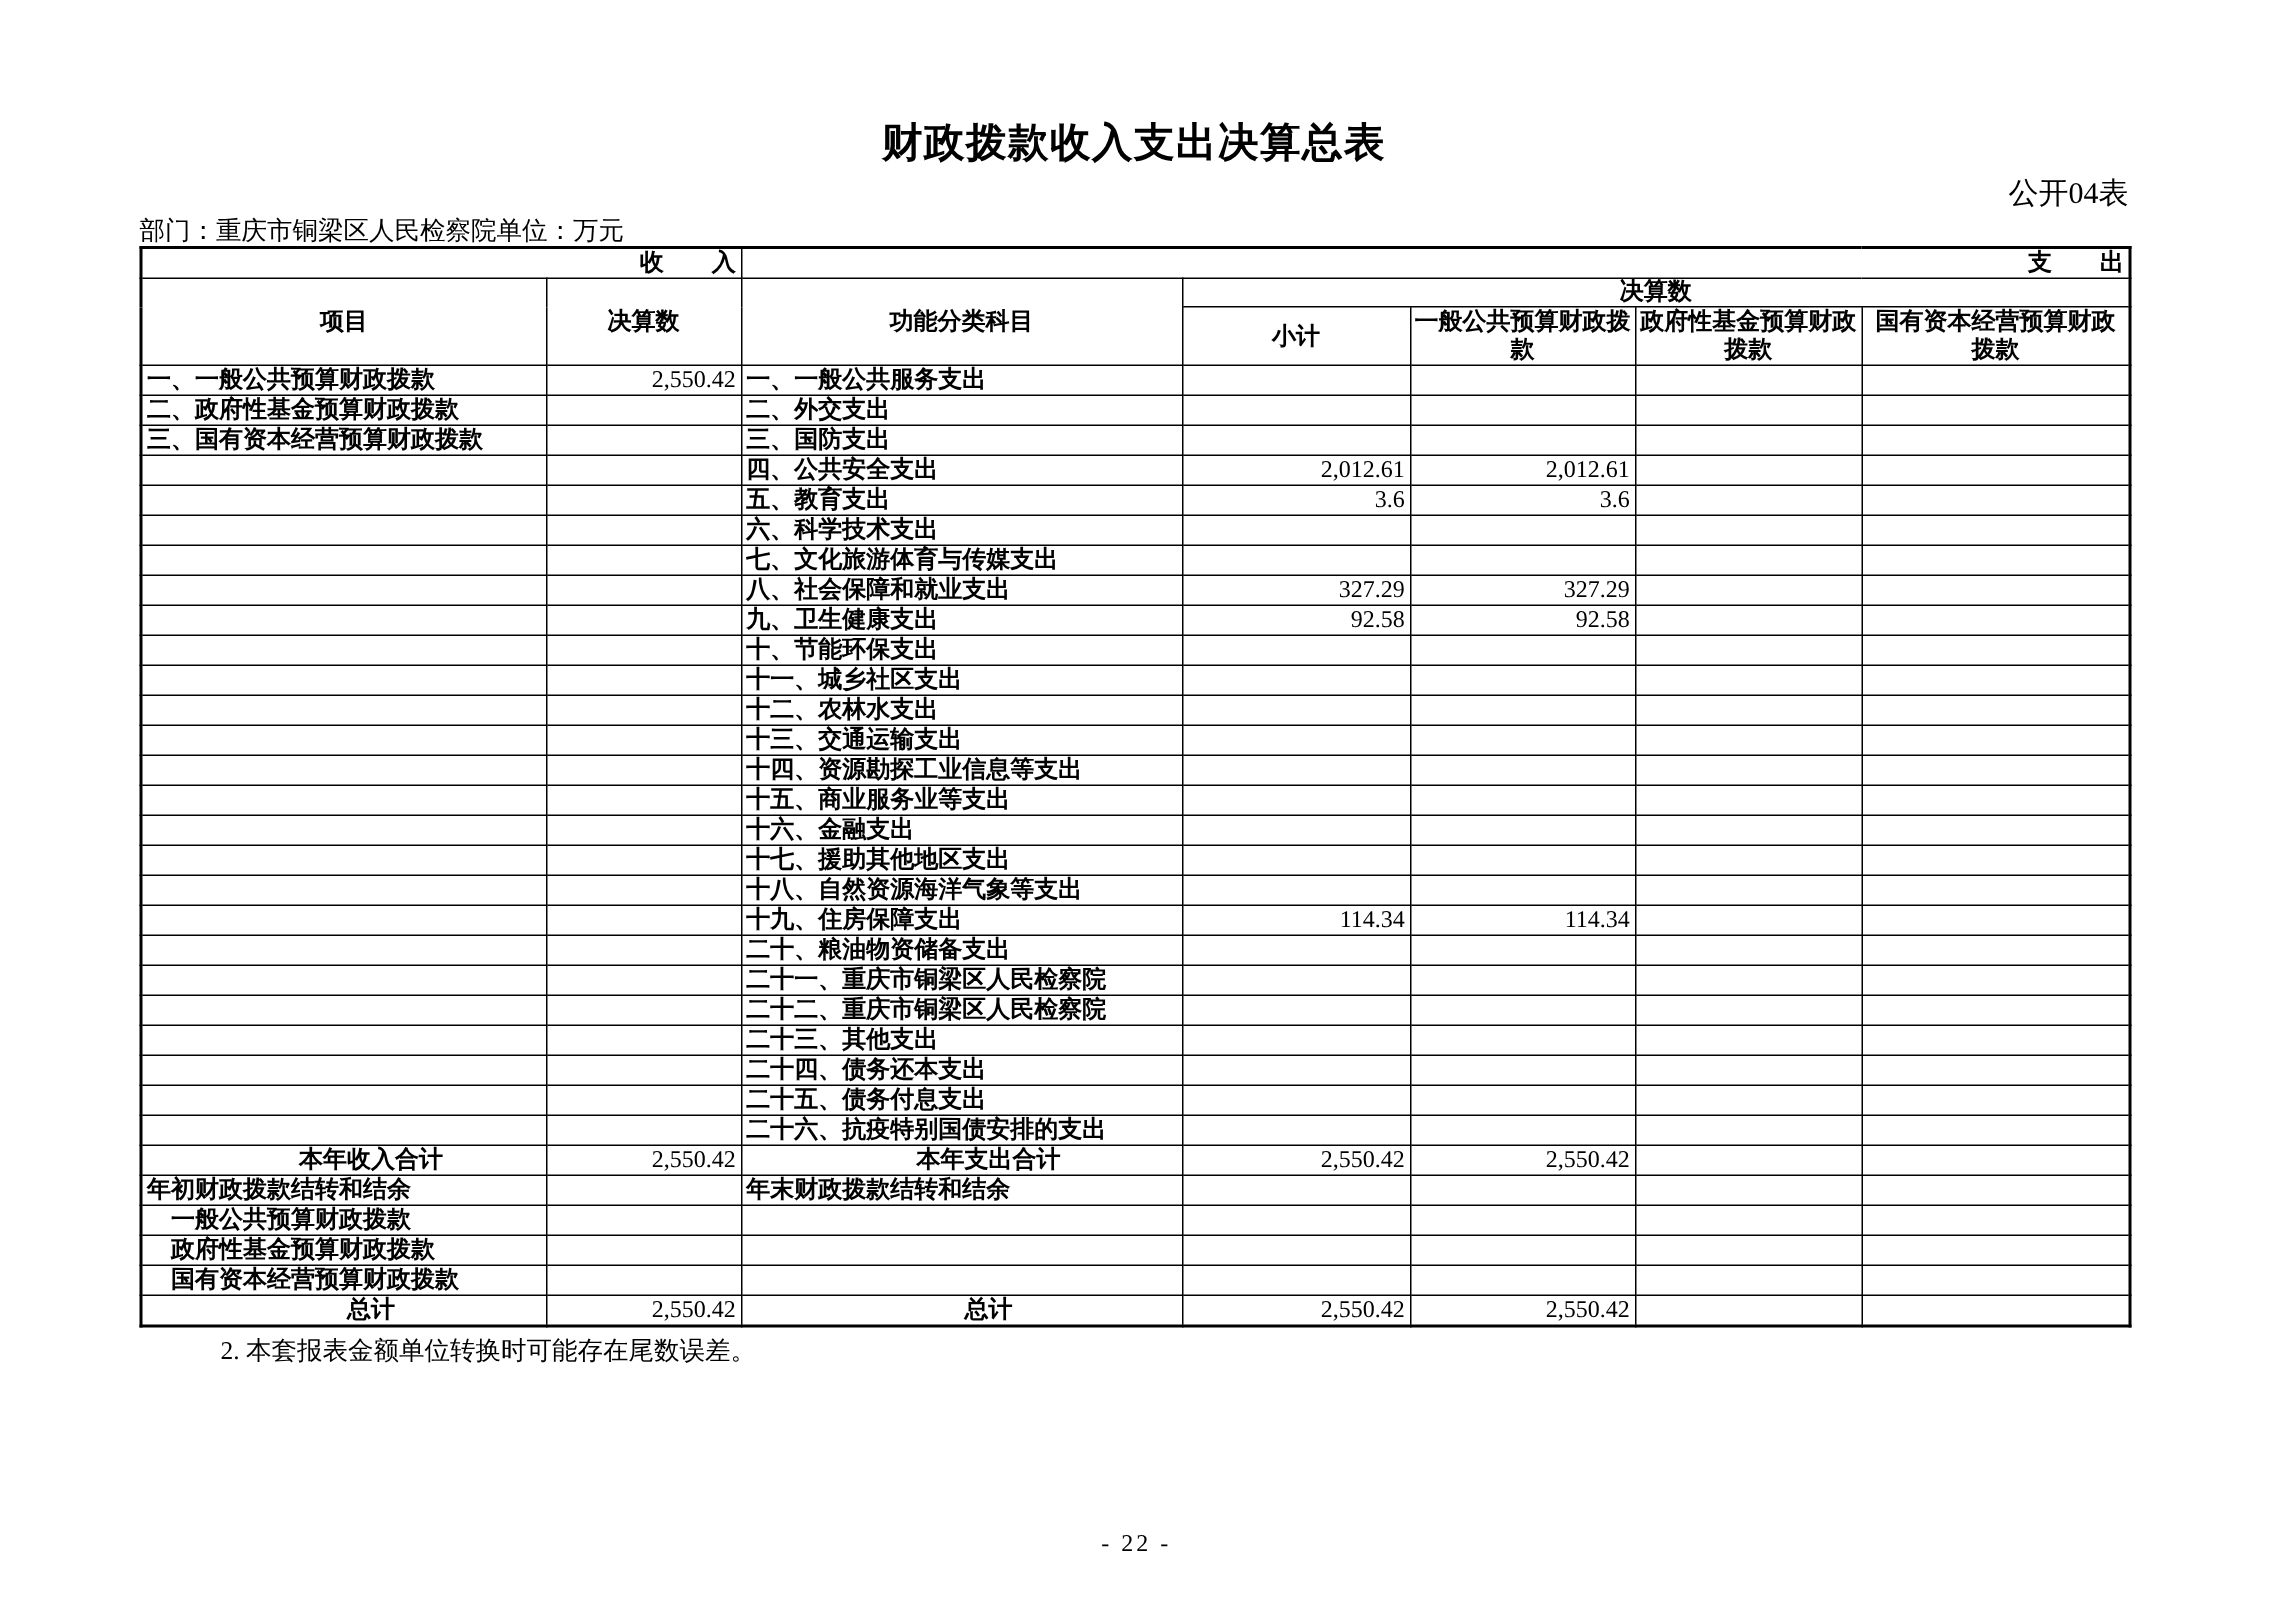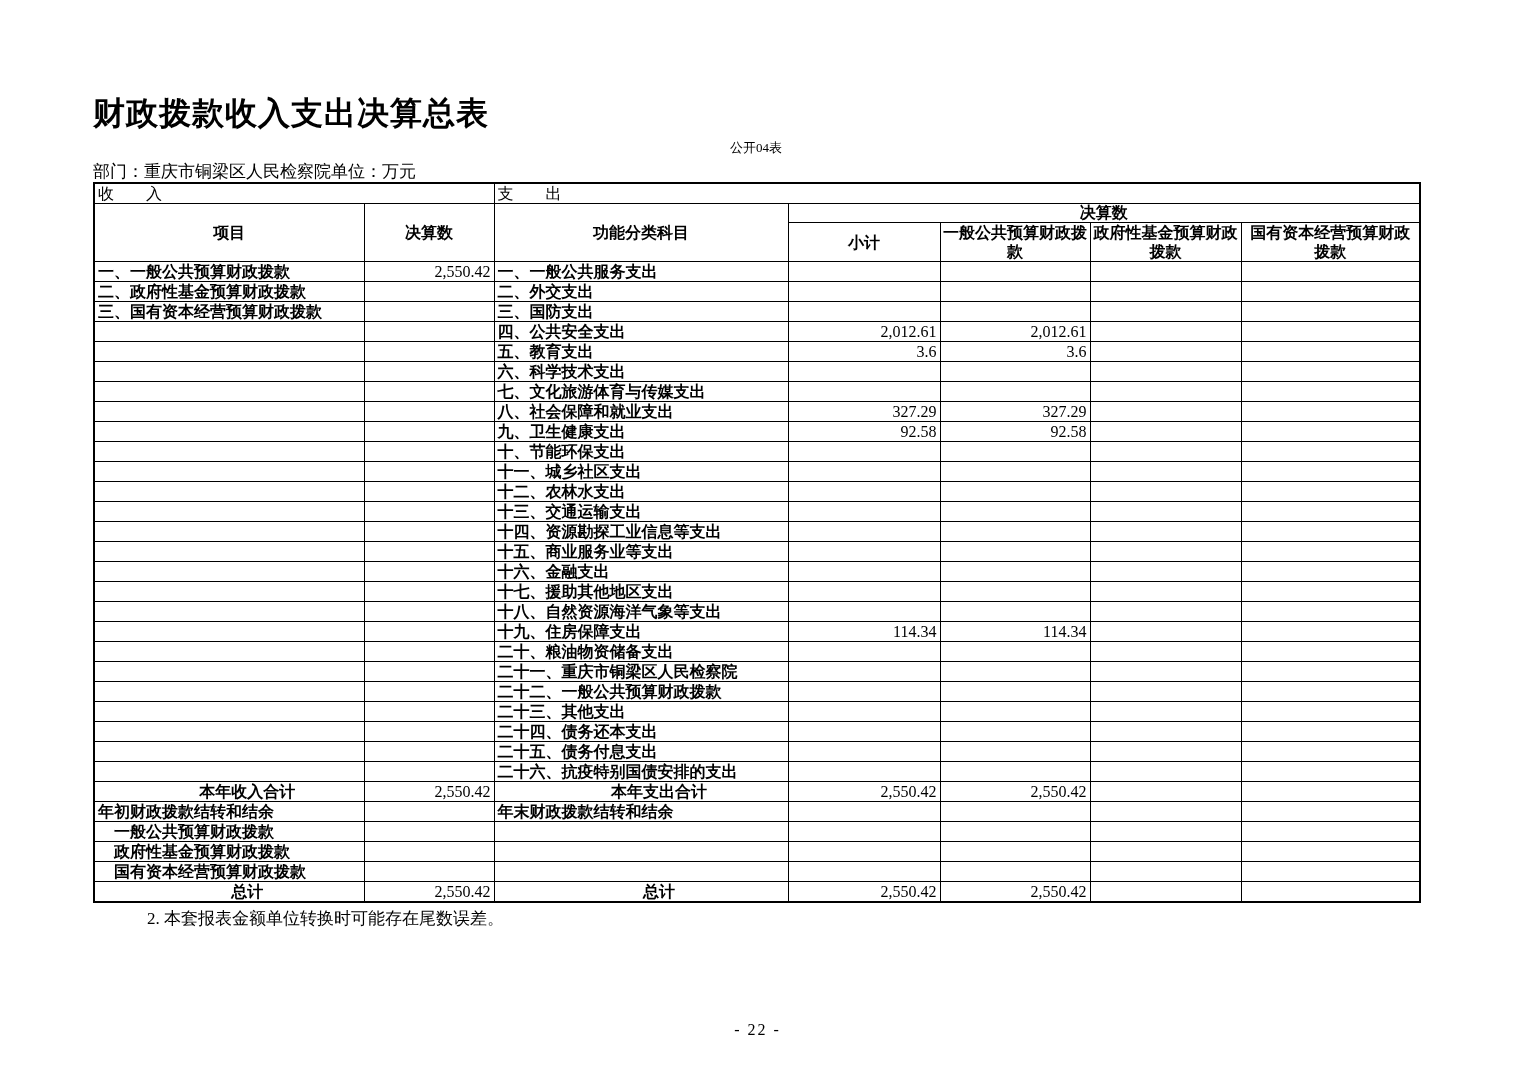--- a/index.html
+++ b/index.html
@@ -4,40 +4,40 @@
 <style>
   html,body{margin:0;padding:0;}
   body{
     width:1515px;height:1069px;
     background:#ffffff;color:#000000;
     font-family:"Liberation Serif",serif;
     position:relative;overflow:hidden;
   }
   .sheet{width:1326px;margin-left:93px;padding-top:78px;}
   .doc-title{
-    font-size:32px;font-weight:700;
-    line-height:34px;letter-spacing:1px;margin-top:18px;
-  }
-  .table-no{text-align:center;font-size:13px;line-height:21px;margin-top:7px;}
+    text-align:center;font-size:27px;font-weight:700;
+    line-height:34px;letter-spacing:1px;
+  }
+  .table-no{text-align:right;font-size:20px;line-height:21px;margin-top:7px;}
   .meta-row{
     display:flex;justify-content:flex-start;
     font-size:17px;line-height:21px;margin-top:3px;margin-bottom:0;font-family:Liberation Serif, serif;
   }
   table.budget{
     border-collapse:collapse;table-layout:fixed;width:1326px;
     border:2px solid #000;
   }
   table.budget td{
     border:1px solid #000;
     font-size:16px;line-height:18px;
     vertical-align:middle;
     padding:0 3px;
     overflow:hidden;white-space:nowrap;
   }
-  tr.h1 td{height:19px;font-weight:400;text-align:left;}
+  tr.h1 td{height:19px;font-weight:700;text-align:right;}
   tr.h2 td{height:17px;font-weight:700;text-align:center;}
   tr.h2 td.tall{height:auto;}
   tr.h3 td{height:38px;font-weight:700;text-align:center;white-space:normal;line-height:19px;padding:0 2px;}
   tbody.rows td{height:19px;}
   td.label{font-weight:700;text-align:left;}
   td.label.center{text-align:center;padding-left:39px;}
   td.label.indent{padding-left:19px;}
   td.num{text-align:right;padding-right:8px;font-weight:400;}
   .notes{font-size:17px;line-height:21px;margin-top:5px;}
   .note-2{padding-left:54px;}
@@ -274,21 +274,21 @@
           <td class="num"></td>
           <td class="label">二十一、重庆市铜梁区人民检察院</td>
           <td class="num"></td>
           <td class="num"></td>
           <td class="num"></td>
           <td class="num"></td>
         </tr>
         <tr>
           <td class="label"></td>
           <td class="num"></td>
-          <td class="label">二十二、一般公共预算财政拨款</td>
+          <td class="label">二十二、重庆市铜梁区人民检察院</td>
           <td class="num"></td>
           <td class="num"></td>
           <td class="num"></td>
           <td class="num"></td>
         </tr>
         <tr>
           <td class="label"></td>
           <td class="num"></td>
           <td class="label">二十三、其他支出</td>
           <td class="num"></td>

